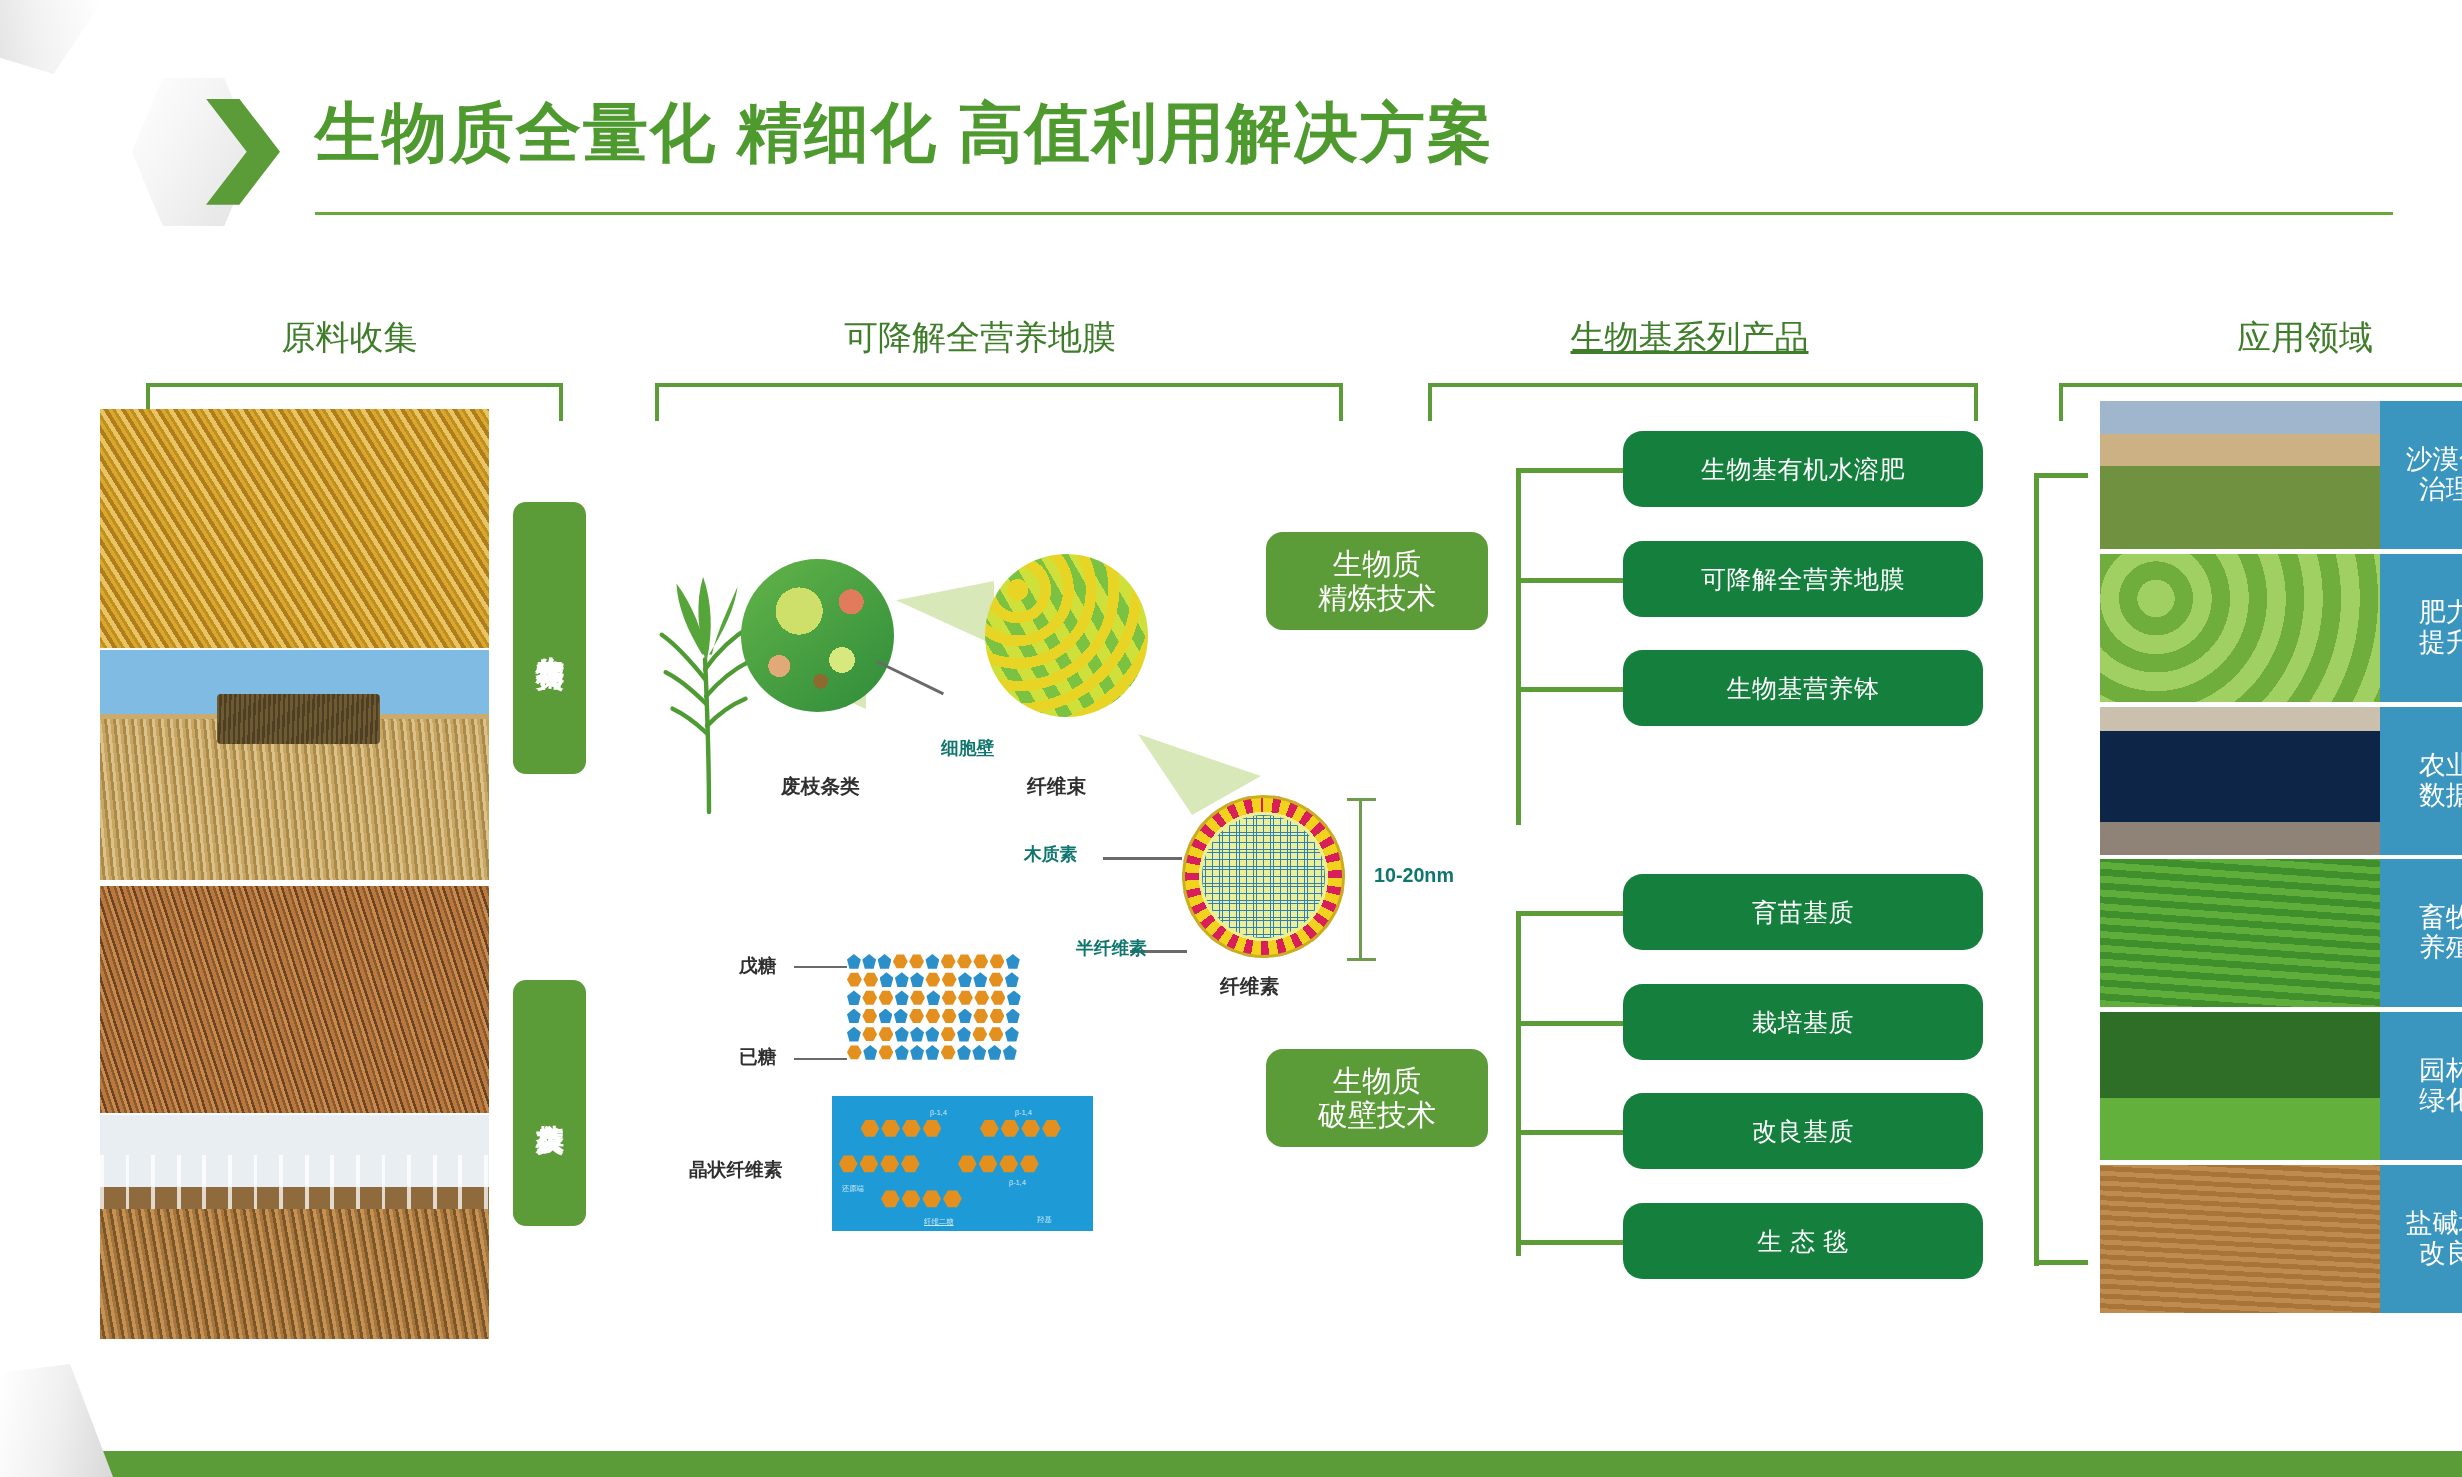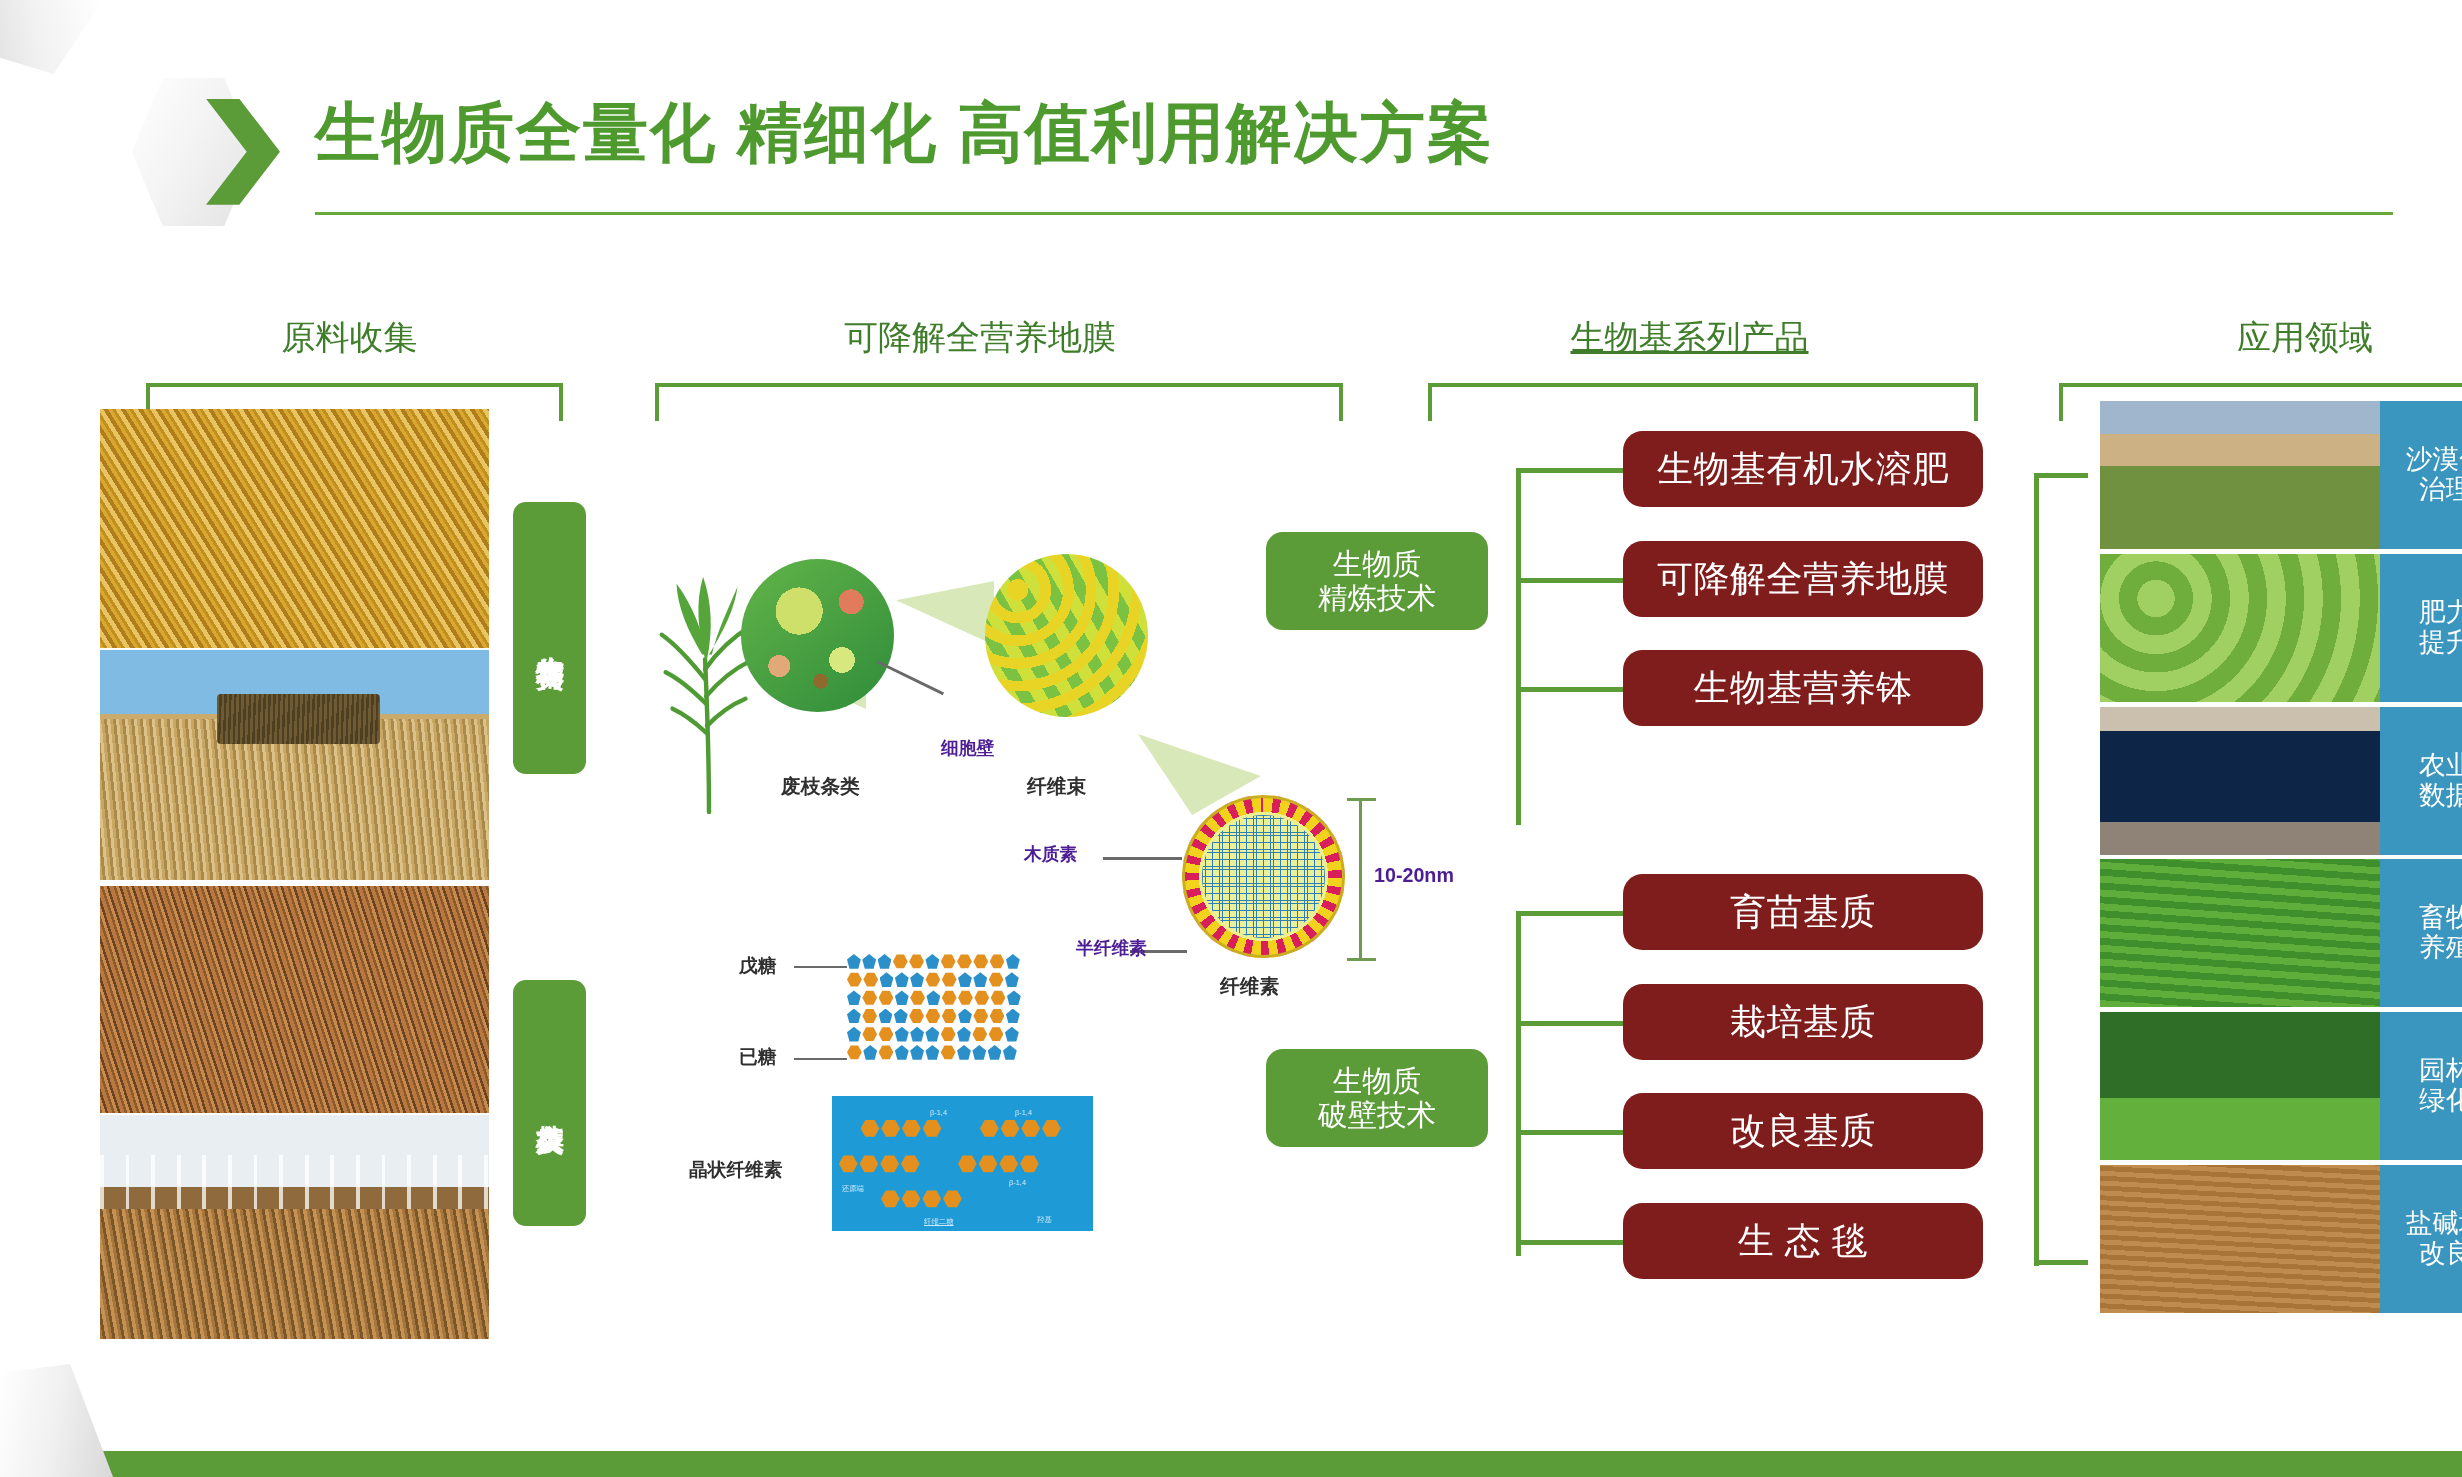--- a/index.html
+++ b/index.html
@@ -61,21 +61,21 @@
       radial-gradient(circle at 66% 66%,#d7e87e 0 9%,transparent 9%),
       radial-gradient(circle at 25% 70%,#e2a978 0 7%,transparent 7%),
       radial-gradient(circle at 72% 28%,#e07b5c 0 8%,transparent 8%),
       radial-gradient(circle at 52% 80%,#8f6a2e 0 5%,transparent 5%),
       linear-gradient(140deg,#63b449,#2f8c3a);}
   .cell-b{background:
       repeating-radial-gradient(circle at 20% 22%,#e8d425 0 10.8px,transparent 10.8px 22.7px),
       repeating-linear-gradient(60deg,#cfe03a 0 12.8px,#7cc242 12.8px 25.6px),
       #9bcd4b;}
   .lbl{position:absolute;font-size:19.7px;color:#2f2f2f;white-space:nowrap;font-weight:bold;}
-  .lbl-green{position:absolute;font-size:17.7px;color:#4c1d95;white-space:nowrap;font-weight:bold;}
+  .lbl-green{position:absolute;font-size:17.7px;color:#0f766e;white-space:nowrap;font-weight:bold;}
   .leader{position:absolute;background:#6a6a6a;}
   .fan{position:absolute;background:#d9e8b8;}
 
   .fiber-c{position:absolute;border-radius:50%;
      background:
        radial-gradient(circle at 50% 50%, #eef08f 0 56%, transparent 56%),
        repeating-conic-gradient(from 0deg,#f2d21c 0 7deg,#d81e5b 7deg 13deg);
      box-shadow:inset 0 0 0 3px #c9ae20;}
   .fiber-core{position:absolute;border-radius:50%;
      background:
@@ -93,22 +93,22 @@
   .cryst-box{position:absolute;background:#1e9bd7;}
   .cryst-row{position:absolute;display:flex;gap:2px;}
   .cryst-hex{width:18.7px;height:17.7px;background:#e3901f;
      clip-path:polygon(25% 3%,75% 3%,100% 50%,75% 97%,25% 97%,0% 50%);}
   .cryst-tiny{position:absolute;color:#cfe9f7;font-size:7.4px;white-space:nowrap;}
 
   
   .tech-pill{position:absolute;background:#5b9b38;border-radius:16.7px;color:#fff;
     font-size:29.5px;font-weight:500;line-height:1.14;display:flex;flex-direction:column;
     align-items:center;justify-content:center;text-align:center;}
-  .prod-pill{position:absolute;background:#7f1d1d;border-radius:19.7px;color:#fff;
-    font-size:36px;display:flex;align-items:center;justify-content:center;
+  .prod-pill{position:absolute;background:#15803d;border-radius:19.7px;color:#fff;
+    font-size:25px;display:flex;align-items:center;justify-content:center;
     text-align:center;font-weight:500;letter-spacing:0.5px;}
 
   
   .ln{position:absolute;background:#5b9b38;}
   .arrowhead{position:absolute;width:0;height:0;
     border-top:17.7px solid transparent;border-bottom:17.7px solid transparent;
     border-left:25.6px solid #5b9b38;}
 
   
   .app-row{position:absolute;display:flex;}

